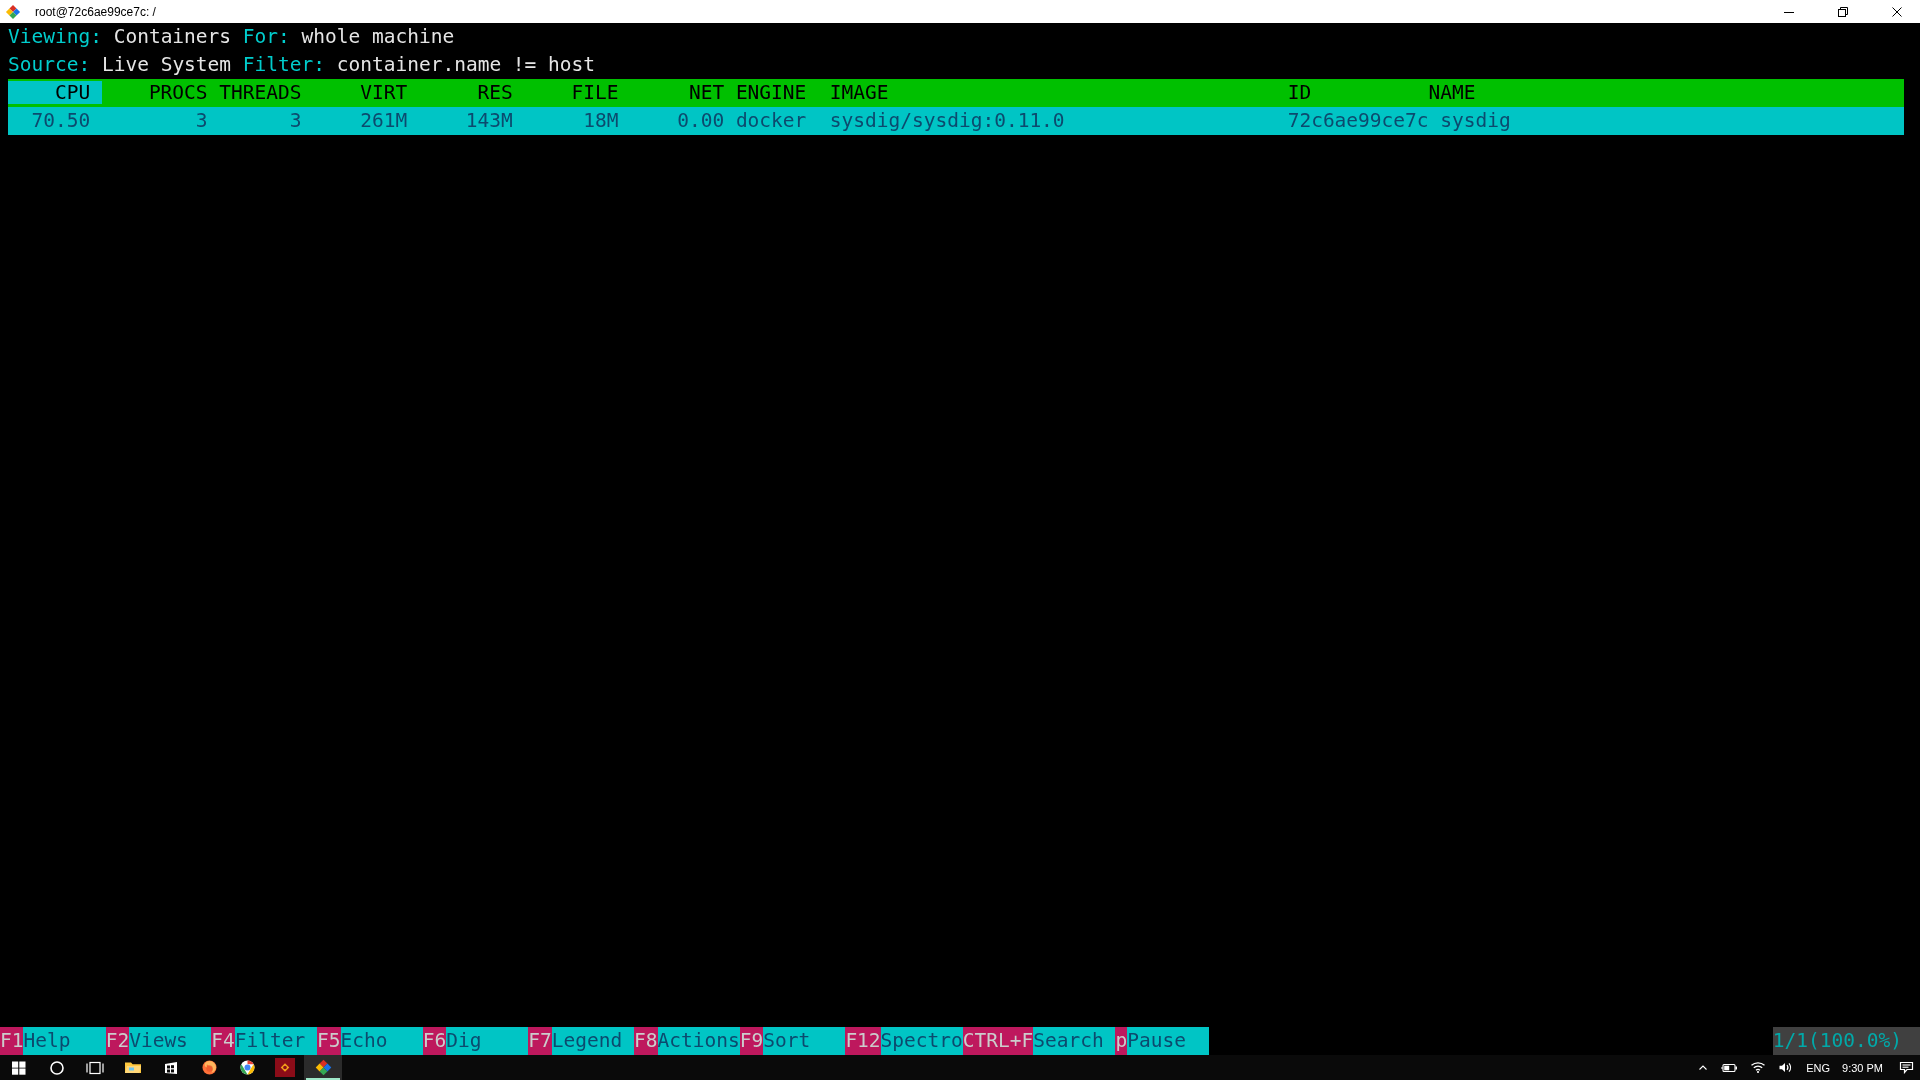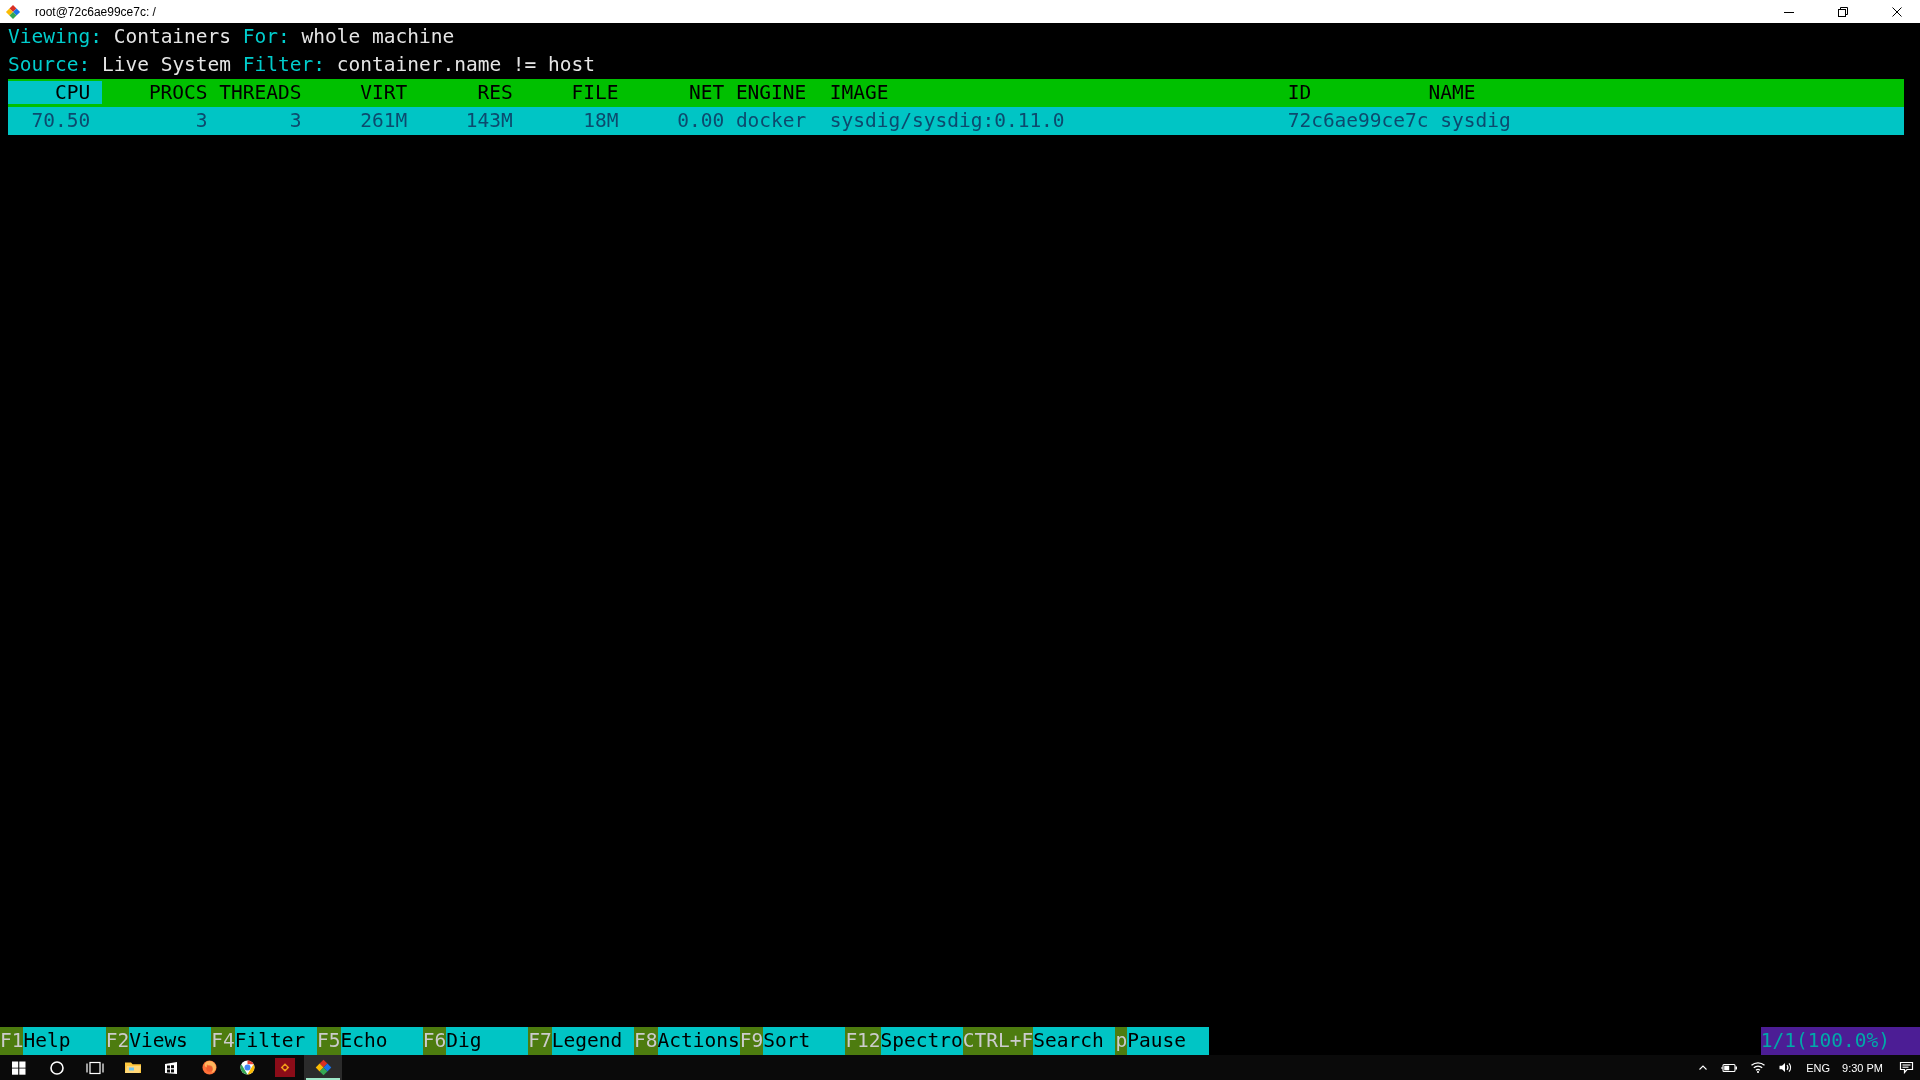--- a/index.html
+++ b/index.html
@@ -126,40 +126,40 @@
     width: 1920px;
     height: 28px;
     line-height: 28px;
     white-space: pre;
     background: #000000;
     display: flex;
     align-items: center;
   }
   .fkey-num {
     color: #cccccc;
-    background: #4d7c0f;
+    background: #be185d;
     white-space: pre;
     font-size: 19.5px;
     line-height: 28px;
   }
   .fkey-lbl {
-    color: #000000;
+    color: #0c4a6e;
     background: #00c5c5;
     white-space: pre;
     font-size: 19.5px;
     line-height: 28px;
   }
   .fkey-fill { flex: 1 1 auto; }
   .fkey-status {
     color: #00a9a9;
-    background: #4c1d95;
+    background: #404040;
     white-space: pre;
     font-size: 19.5px;
     line-height: 28px;
-    padding-right: 30px;
+    padding-right: 18px;
   }
 
   
   .scroll-hint {
     position: absolute;
     right: 0;
     top: 23px;
     width: 16px;
     height: 1032px;
     background: #000000;

